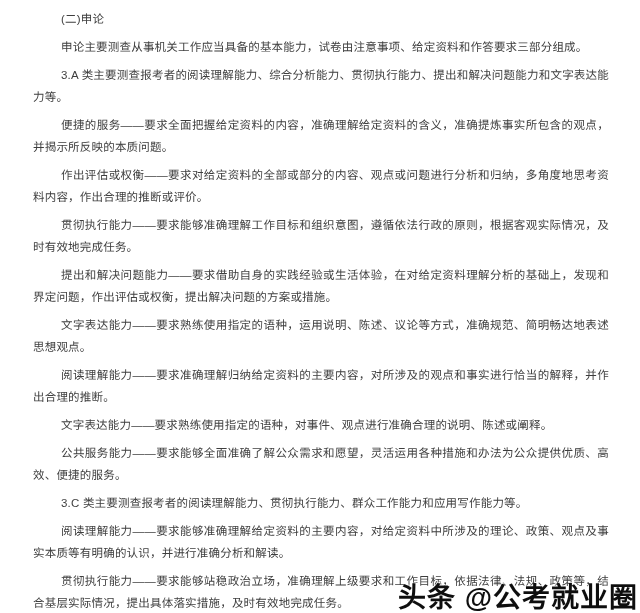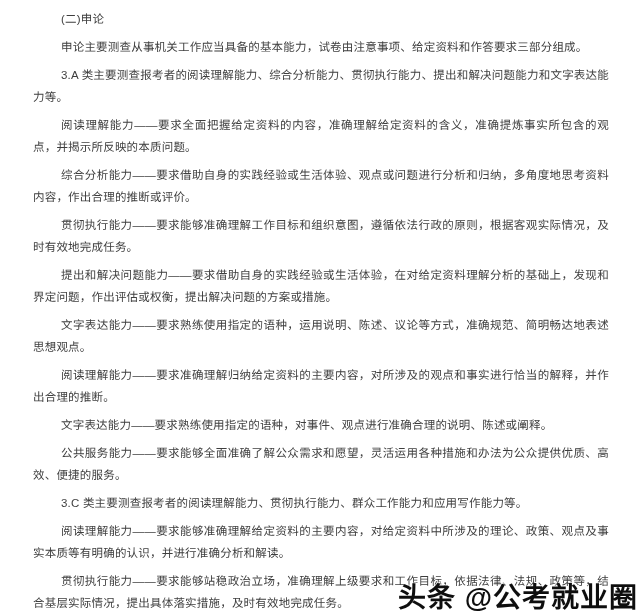--- a/index.html
+++ b/index.html
@@ -45,22 +45,22 @@
   }
 </style>
 </head>
 <body style="background: rgb(255, 255, 255);">
 
 <div class="doc" style="color: rgb(62, 62, 62);">
   <p>(二)申论</p>
   <div>
       <p>申论主要测查从事机关工作应当具备的基本能力，试卷由注意事项、给定资料和作答要求三部分组成。</p>
       <p>3.A 类主要测查报考者的阅读理解能力、综合分析能力、贯彻执行能力、提出和解决问题能力和文字表达能力等。</p>
-      <p>阅读理解能力——要求全面把握给定资料的内容，准确理解给定资料的含义，准确提炼事实所包含的观点，并揭示所反映的本质问题。</p>
-      <p>综合分析能力——要求借助自身的实践经验或生活体验、观点或问题进行分析和归纳，多角度地思考资料内容，作出合理的推断或评价。</p>
+      <p>便捷的服务——要求全面把握给定资料的内容，准确理解给定资料的含义，准确提炼事实所包含的观点，并揭示所反映的本质问题。</p>
+      <p>作出评估或权衡——要求对给定资料的全部或部分的内容、观点或问题进行分析和归纳，多角度地思考资料内容，作出合理的推断或评价。</p>
       <p>贯彻执行能力——要求能够准确理解工作目标和组织意图，遵循依法行政的原则，根据客观实际情况，及时有效地完成任务。</p>
       <p>提出和解决问题能力——要求借助自身的实践经验或生活体验，在对给定资料理解分析的基础上，发现和界定问题，作出评估或权衡，提出解决问题的方案或措施。</p>
       <p>文字表达能力——要求熟练使用指定的语种，运用说明、陈述、议论等方式，准确规范、简明畅达地表述思想观点。</p>
       <p>阅读理解能力——要求准确理解归纳给定资料的主要内容，对所涉及的观点和事实进行恰当的解释，并作出合理的推断。</p>
       <p>文字表达能力——要求熟练使用指定的语种，对事件、观点进行准确合理的说明、陈述或阐释。</p>
       <p>公共服务能力——要求能够全面准确了解公众需求和愿望，灵活运用各种措施和办法为公众提供优质、高效、便捷的服务。</p>
       <p>3.C 类主要测查报考者的阅读理解能力、贯彻执行能力、群众工作能力和应用写作能力等。</p>
       <p>阅读理解能力——要求能够准确理解给定资料的主要内容，对给定资料中所涉及的理论、政策、观点及事实本质等有明确的认识，并进行准确分析和解读。</p>
       <p>贯彻执行能力——要求能够站稳政治立场，准确理解上级要求和工作目标，依据法律、法规、政策等，结合基层实际情况，提出具体落实措施，及时有效地完成任务。</p>
       <p>群众工作能力——要求能够站在群众角度思考问题，善于了解群众真实诉求，以有效手段组织动员群众，灵活运用各种措施和办法化解复杂矛盾，解决实际问题。</p>

